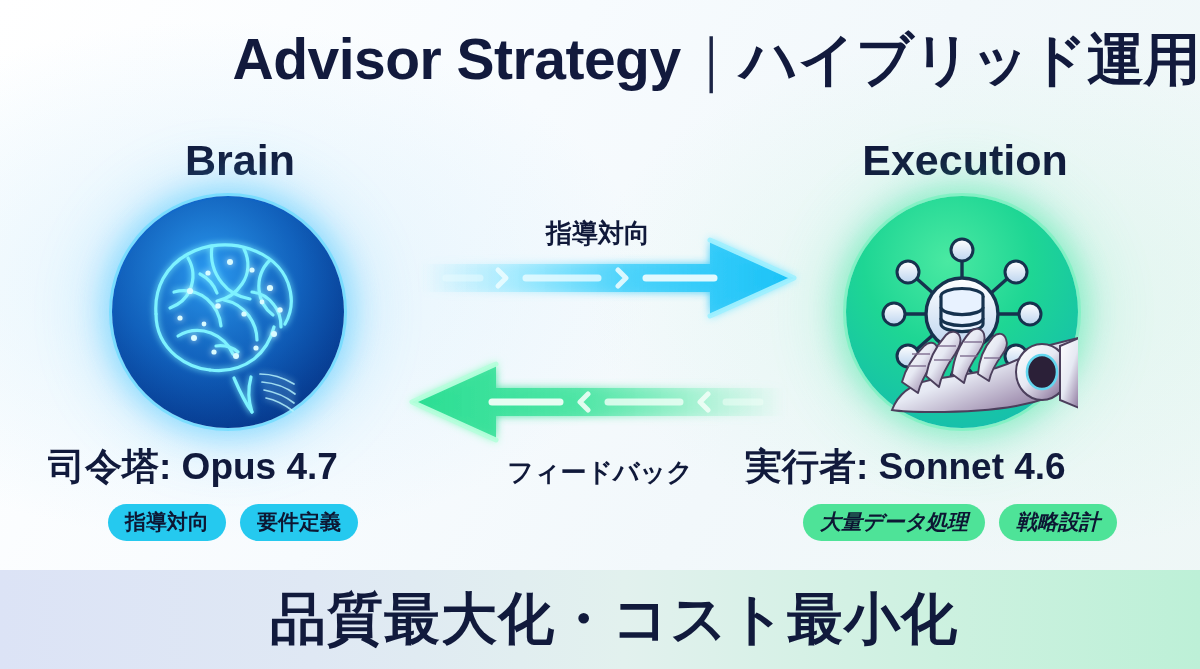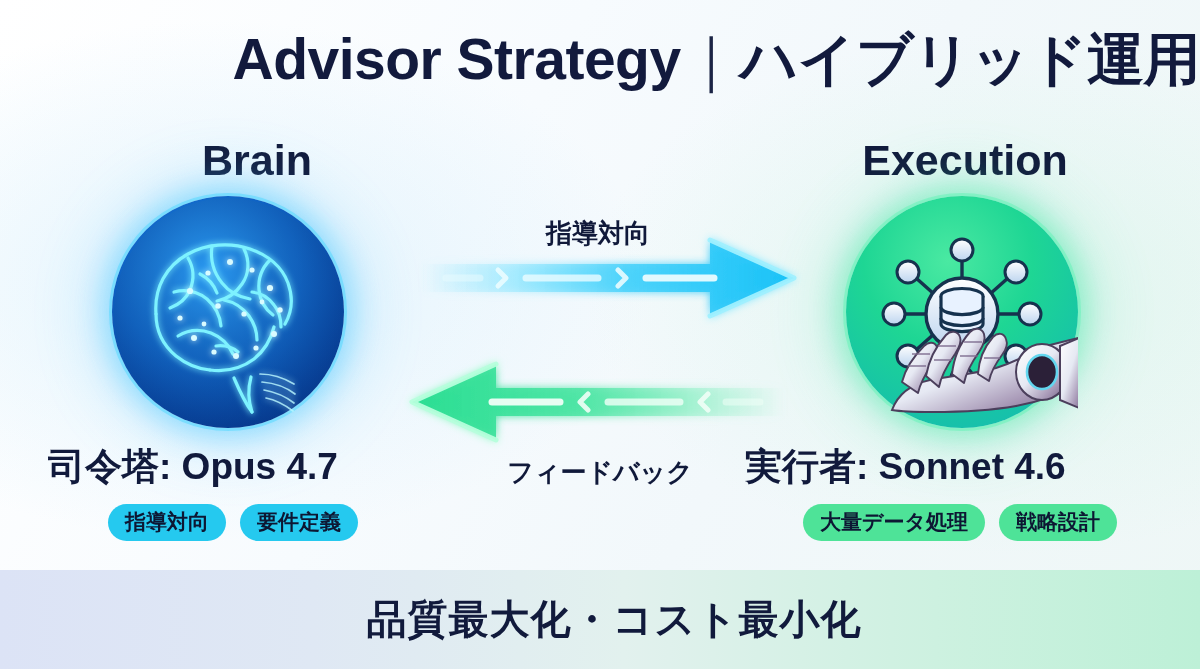--- a/index.html
+++ b/index.html
@@ -44,21 +44,21 @@
 
   
   .col-head {
     position: absolute;
     font-size: 43px;
     font-weight: 700;
     color: #111a3c;
     white-space: nowrap;
     text-align: center;
   }
-  #head-brain { top: 136px; left: 112px; width: 290px; }
+  #head-brain { top: 136px; left: 95px; width: 290px; }
   #head-exec  { top: 136px; left: 800px; width: 330px; }
 
   
   .node-circle {
     position: absolute;
     border-radius: 50%;
   }
   #circle-brain {
     top: 196px; left: 112px;
     width: 232px; height: 232px;
@@ -126,36 +126,36 @@
     display: inline-block;
     padding: 6px 17px 7px;
     border-radius: 20px;
     font-size: 21px;
     font-weight: 700;
     color: #0d1733;
     white-space: nowrap;
     line-height: 1.15;
   }
   .badge.cyan  { background: #25c9ef; }
-  .badge.green { background: #4ee398; }
+  .badge.green { background: #4ee398; font-style: italic; }
 
   
   #footer-band {
     position: absolute;
     left: 0;
     top: 570px;
     width: 1200px;
     height: 99px;
     background: linear-gradient(90deg, #dce3f6 0%, #dfe8f4 26%, #e2f1ee 52%, #cdf1e0 78%, #bdf0d7 100%);
     display: flex;
     align-items: center;
     justify-content: center;
   }
   #footer-text {
-    font-size: 40px;
+    font-size: 56px;
     font-weight: 700;
     color: #111a3c;
     white-space: nowrap;
     letter-spacing: 1px;
     margin-left: 28px;
   }
 </style>
 </head>
 <body>
 

